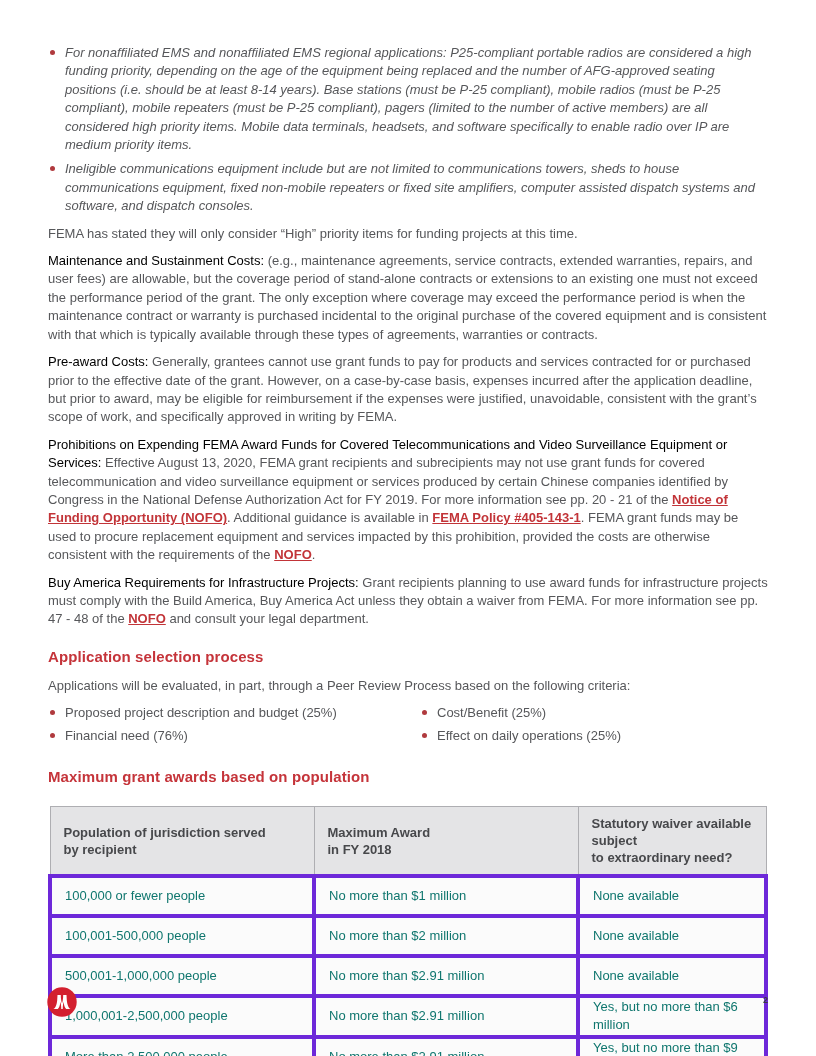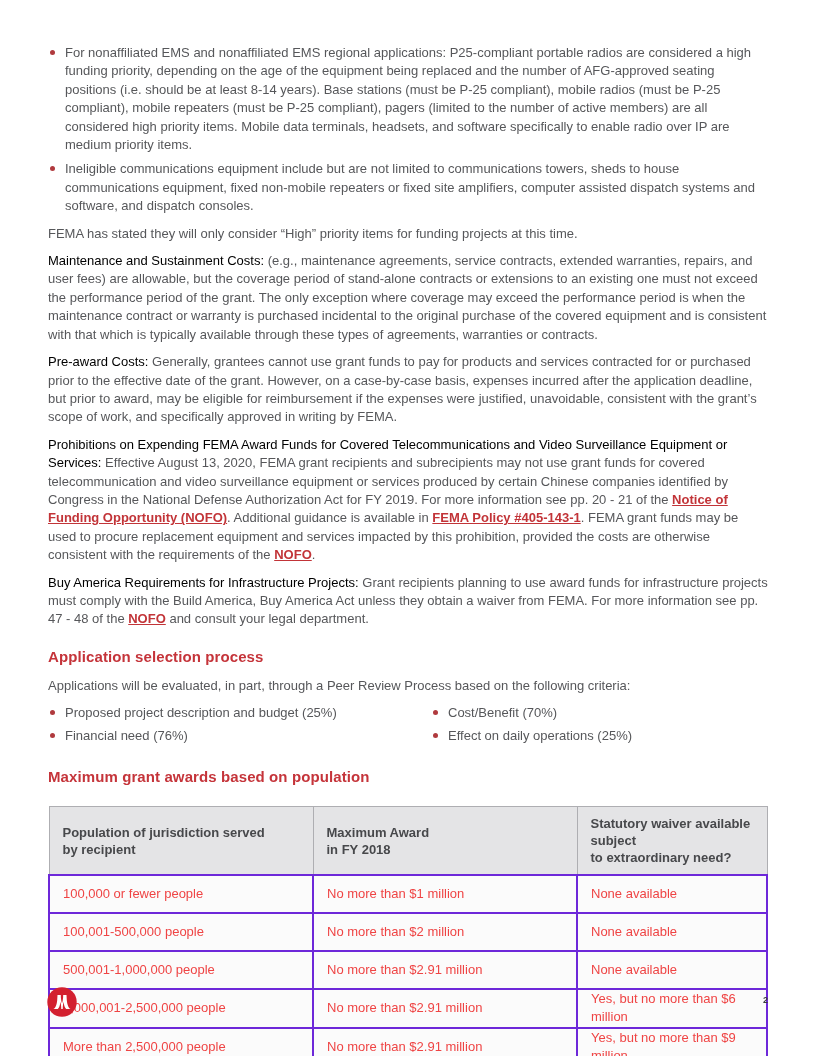--- a/index.html
+++ b/index.html
@@ -13,21 +13,21 @@
     overflow:hidden;
   }
   .content {
     position:absolute;
     left:48px; right:48px; top:44px;
     font-size:13px;
     line-height:18.4px;
   }
   
   ul.bullets { list-style:none; margin:0 0 9px 0; padding:0; }
-  ul.bullets li { display:flex; margin:0 0 6px 0; }
+  ul.bullets li { display:flex; margin:0 0 6px 0;font-style:italic; }
   .dot {
     flex:0 0 auto;
     width:5px; height:5px;
     border-radius:50%;
     background:#b03a3e;
     margin:6px 10px 0 2px;
   }
   p { margin:0 0 9px 0; }
   p.note { }
   strong.lead { color:#000000; font-weight:normal; }
@@ -43,21 +43,21 @@
     line-height:21px;
     font-weight:bold;
     margin:17px 0 10px 0;
     letter-spacing:0.1px;
   }
   
   ul.criteria {
     list-style:none; margin:2px 0 2px 0; padding:0;
     display:grid;
     grid-template-columns:372px 1fr;
-    column-gap:11px;
+    column-gap:0;
   }
   ul.criteria li { display:flex; margin:0 0 4px 0; }
   
   table.awards {
     width:100%;
     border-collapse:collapse;
     margin-top:19px;
     border:1px solid #8f8f93;
   }
   table.awards th {
@@ -68,25 +68,25 @@
     text-align:left;
     vertical-align:middle;
     padding:8px 10px 8px 13px;
     border:1px solid #aeaeb2;
     white-space:pre-line;
     line-height:17px;
     height:34px;
   }
   table.awards td {
     background:#fbfbfb;
-    color:#ef4444;
+    color:#0f766e;
     font-size:13px;
     padding:0 10px 0 13px;
     height:36px;
-    border:2px solid #6d28d9;
+    border:4px solid #6d28d9;
     vertical-align:middle;
   }
   
   .logo {
     position:absolute;
     left:47px; top:987px;
     width:30px; height:30px;
   }
   .page-number {
     position:absolute;
@@ -127,21 +127,21 @@
 
     <p>Applications will be evaluated, in part, through a Peer Review Process based on the following criteria:</p>
 
     <ul class="criteria">
       <li>
         <span class="dot"></span>
         <span>Proposed project description and budget (25%)</span>
       </li>
       <li>
         <span class="dot"></span>
-        <span>Cost/Benefit (70%)</span>
+        <span>Cost/Benefit (25%)</span>
       </li>
       <li>
         <span class="dot"></span>
         <span>Financial need (76%)</span>
       </li>
       <li>
         <span class="dot"></span>
         <span>Effect on daily operations (25%)</span>
       </li>
     </ul>

